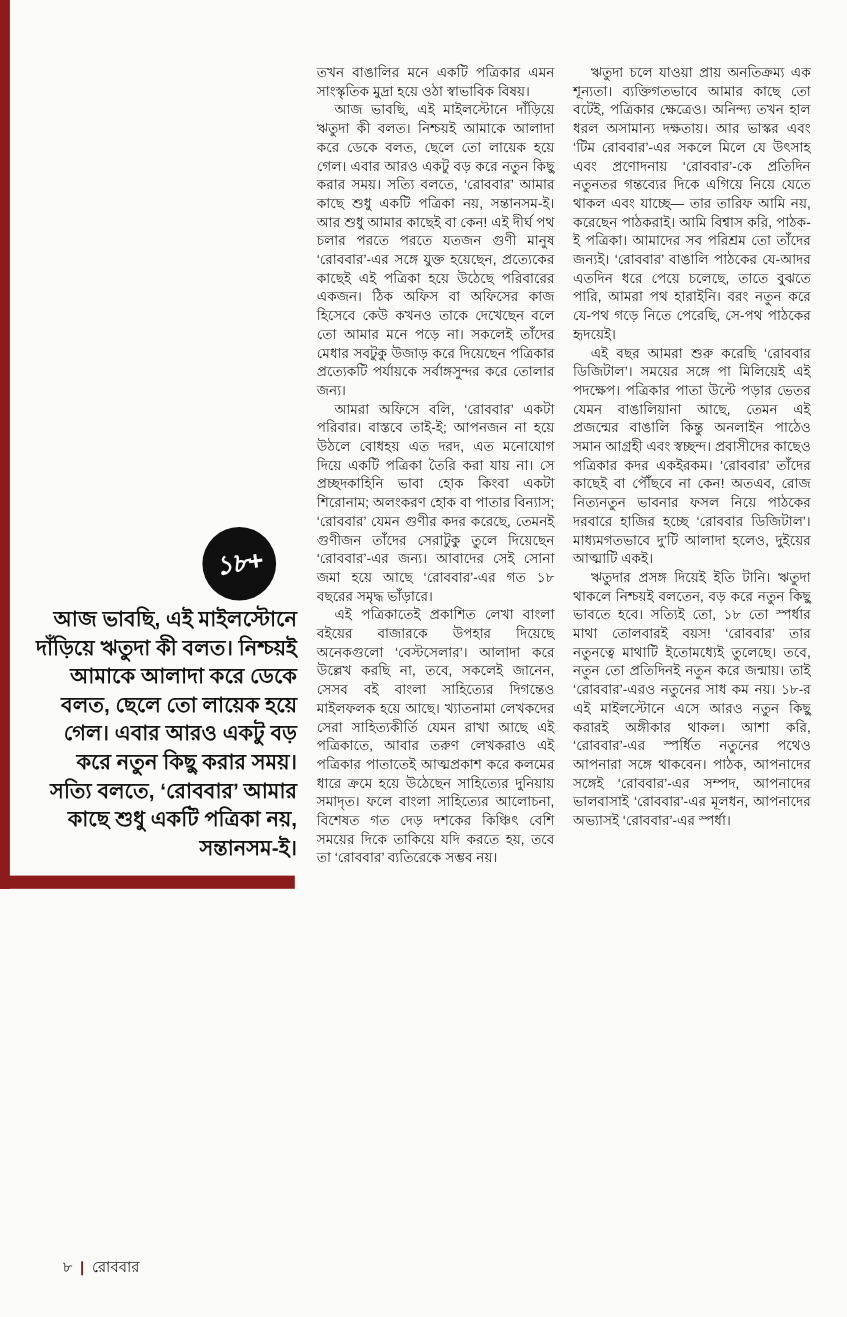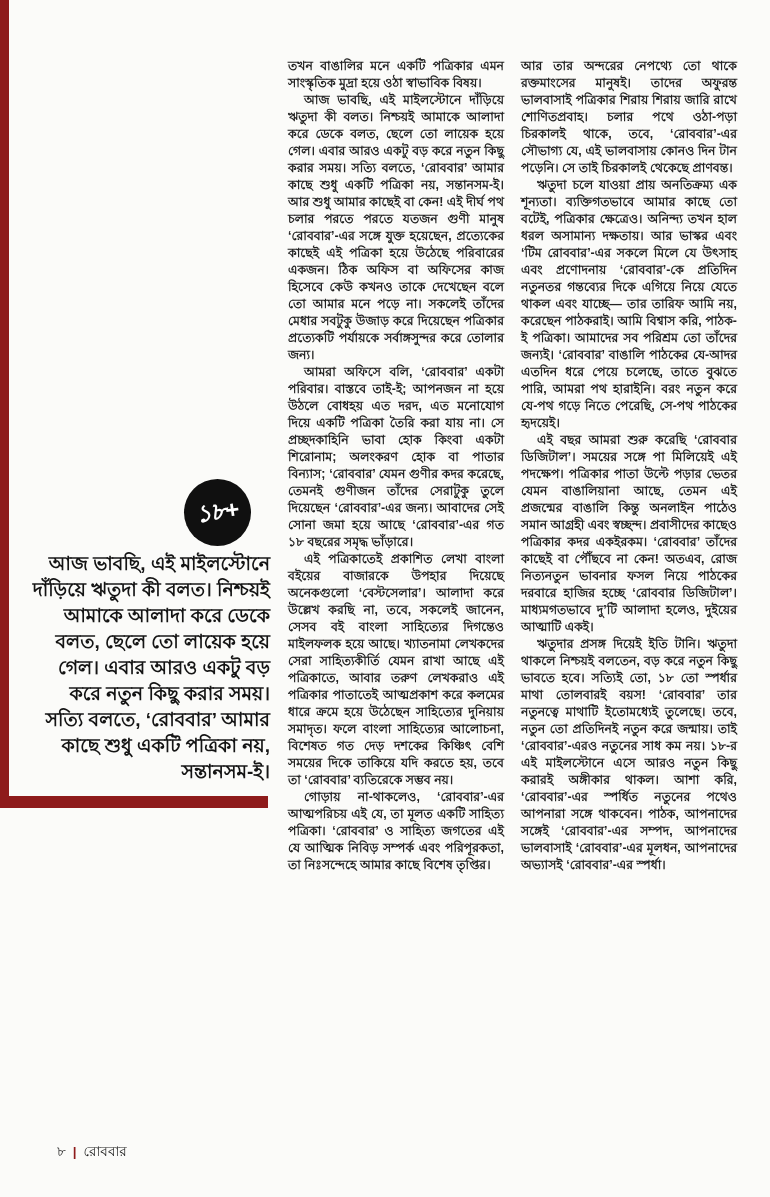--- a/index.html
+++ b/index.html
@@ -62,21 +62,20 @@
 
   
   .col {
     position: absolute;
     top: 58px;
     width: 216px;
     font-size: 12.4px;
     line-height: 17px;
     text-align: justify;
     color: #222;
-    font-weight: bold;
   }
   .col1 { left: 288px; }
   .col2 { left: 521px; }
   .para { margin: 0; }
   .para.indent { text-indent: 16px; }
 
   
   .footer {
     position: absolute;
     left: 57px; top: 1141px;
@@ -100,25 +99,23 @@
     <span class="logo-text">১৮+</span>
   </div>
 
   <div class="pullquote">আজ ভাবছি, এই মাইলস্টোনে দাঁড়িয়ে ঋতুদা কী বলত। নিশ্চয়ই আমাকে আলাদা করে ডেকে বলত, ছেলে তো লায়েক হয়ে গেল। এবার আরও একটু বড় করে নতুন কিছু করার সময়। সত্যি বলতে, ‘রোববার’ আমার কাছে শুধু একটি পত্রিকা নয়, সন্তানসম-ই।</div>
 
   <div class="col col1">
     <p class="para">তখন বাঙালির মনে একটি পত্রিকার এমন সাংস্কৃতিক মুদ্রা হয়ে ওঠা স্বাভাবিক বিষয়।</p>
     <p class="para indent">আজ ভাবছি, এই মাইলস্টোনে দাঁড়িয়ে ঋতুদা কী বলত। নিশ্চয়ই আমাকে আলাদা করে ডেকে বলত, ছেলে তো লায়েক হয়ে গেল। এবার আরও একটু বড় করে নতুন কিছু করার সময়। সত্যি বলতে, ‘রোববার’ আমার কাছে শুধু একটি পত্রিকা নয়, সন্তানসম-ই। আর শুধু আমার কাছেই বা কেন! এই দীর্ঘ পথ চলার পরতে পরতে যতজন গুণী মানুষ ‘রোববার’-এর সঙ্গে যুক্ত হয়েছেন, প্রত্যেকের কাছেই এই পত্রিকা হয়ে উঠেছে পরিবারের একজন। ঠিক অফিস বা অফিসের কাজ হিসেবে কেউ কখনও তাকে দেখেছেন বলে তো আমার মনে পড়ে না। সকলেই তাঁদের মেধার সবটুকু উজাড় করে দিয়েছেন পত্রিকার প্রত্যেকটি পর্যায়কে সর্বাঙ্গসুন্দর করে তোলার জন্য।</p>
     <p class="para indent">আমরা অফিসে বলি, ‘রোববার’ একটা পরিবার। বাস্তবে তাই-ই; আপনজন না হয়ে উঠলে বোধহয় এত দরদ, এত মনোযোগ দিয়ে একটি পত্রিকা তৈরি করা যায় না। সে প্রচ্ছদকাহিনি ভাবা হোক কিংবা একটা শিরোনাম; অলংকরণ হোক বা পাতার বিন্যাস; ‘রোববার’ যেমন গুণীর কদর করেছে, তেমনই গুণীজন তাঁদের সেরাটুকু তুলে দিয়েছেন ‘রোববার’-এর জন্য। আবাদের সেই সোনা জমা হয়ে আছে ‘রোববার’-এর গত ১৮ বছরের সমৃদ্ধ ভাঁড়ারে।</p>
     <p class="para indent">এই পত্রিকাতেই প্রকাশিত লেখা বাংলা বইয়ের বাজারকে উপহার দিয়েছে অনেকগুলো ‘বেস্টসেলার’। আলাদা করে উল্লেখ করছি না, তবে, সকলেই জানেন, সেসব বই বাংলা সাহিত্যের দিগন্তেও মাইলফলক হয়ে আছে। খ্যাতনামা লেখকদের সেরা সাহিত্যকীর্তি যেমন রাখা আছে এই পত্রিকাতে, আবার তরুণ লেখকরাও এই পত্রিকার পাতাতেই আত্মপ্রকাশ করে কলমের ধারে ক্রমে হয়ে উঠেছেন সাহিত্যের দুনিয়ায় সমাদৃত। ফলে বাংলা সাহিত্যের আলোচনা, বিশেষত গত দেড় দশকের কিঞ্চিৎ বেশি সময়ের দিকে তাকিয়ে যদি করতে হয়, তবে তা ‘রোববার’ ব্যতিরেকে সম্ভব নয়।</p>
-    <p class="para indent">গোড়ায় না-থাকলেও, ‘রোববার’-এর আত্মপরিচয় এই যে, তা মূলত একটি সাহিত্য পত্রিকা। ‘রোববার’ ও সাহিত্য জগতের এই যে আত্মিক নিবিড় সম্পর্ক এবং পরিপূরকতা, তা নিঃসন্দেহে আমার কাছে বিশেষ তৃপ্তির।</p>
   </div>
 
   <div class="col col2">
-    <p class="para">আর তার অন্দরের নেপথ্যে তো থাকে রক্তমাংসের মানুষই। তাদের অফুরন্ত ভালবাসাই পত্রিকার শিরায় শিরায় জারি রাখে শোণিতপ্রবাহ। চলার পথে ওঠা-পড়া চিরকালই থাকে, তবে, ‘রোববার’-এর সৌভাগ্য যে, এই ভালবাসায় কোনও দিন টান পড়েনি। সে তাই চিরকালই থেকেছে প্রাণবন্ত।</p>
     <p class="para indent">ঋতুদা চলে যাওয়া প্রায় অনতিক্রম্য এক শূন্যতা। ব্যক্তিগতভাবে আমার কাছে তো বটেই, পত্রিকার ক্ষেত্রেও। অনিন্দ্য তখন হাল ধরল অসামান্য দক্ষতায়। আর ভাস্কর এবং ‘টিম রোববার’-এর সকলে মিলে যে উৎসাহ এবং প্রণোদনায় ‘রোববার’-কে প্রতিদিন নতুনতর গন্তব্যের দিকে এগিয়ে নিয়ে যেতে থাকল এবং যাচ্ছে— তার তারিফ আমি নয়, করেছেন পাঠকরাই। আমি বিশ্বাস করি, পাঠক-ই পত্রিকা। আমাদের সব পরিশ্রম তো তাঁদের জন্যই। ‘রোববার’ বাঙালি পাঠকের যে-আদর এতদিন ধরে পেয়ে চলেছে, তাতে বুঝতে পারি, আমরা পথ হারাইনি। বরং নতুন করে যে-পথ গড়ে নিতে পেরেছি, সে-পথ পাঠকের হৃদয়েই।</p>
     <p class="para indent">এই বছর আমরা শুরু করেছি ‘রোববার ডিজিটাল’। সময়ের সঙ্গে পা মিলিয়েই এই পদক্ষেপ। পত্রিকার পাতা উল্টে পড়ার ভেতর যেমন বাঙালিয়ানা আছে, তেমন এই প্রজন্মের বাঙালি কিন্তু অনলাইন পাঠেও সমান আগ্রহী এবং স্বচ্ছন্দ। প্রবাসীদের কাছেও পত্রিকার কদর একইরকম। ‘রোববার’ তাঁদের কাছেই বা পৌঁছবে না কেন! অতএব, রোজ নিত্যনতুন ভাবনার ফসল নিয়ে পাঠকের দরবারে হাজির হচ্ছে ‘রোববার ডিজিটাল’। মাধ্যমগতভাবে দু’টি আলাদা হলেও, দুইয়ের আত্মাটি একই।</p>
     <p class="para indent">ঋতুদার প্রসঙ্গ দিয়েই ইতি টানি। ঋতুদা থাকলে নিশ্চয়ই বলতেন, বড় করে নতুন কিছু ভাবতে হবে। সত্যিই তো, ১৮ তো স্পর্ধার মাথা তোলবারই বয়স! ‘রোববার’ তার নতুনত্বে মাথাটি ইতোমধ্যেই তুলেছে। তবে, নতুন তো প্রতিদিনই নতুন করে জন্মায়। তাই ‘রোববার’-এরও নতুনের সাধ কম নয়। ১৮-র এই মাইলস্টোনে এসে আরও নতুন কিছু করারই অঙ্গীকার থাকল। আশা করি, ‘রোববার’-এর স্পর্ধিত নতুনের পথেও আপনারা সঙ্গে থাকবেন। পাঠক, আপনাদের সঙ্গেই ‘রোববার’-এর সম্পদ, আপনাদের ভালবাসাই ‘রোববার’-এর মূলধন, আপনাদের অভ্যাসই ‘রোববার’-এর স্পর্ধা।</p>
   </div>
 
   <div class="footer">
     <span>৮</span>
     <span class="sep">|</span>
     <span>রোববার</span>
   </div>

